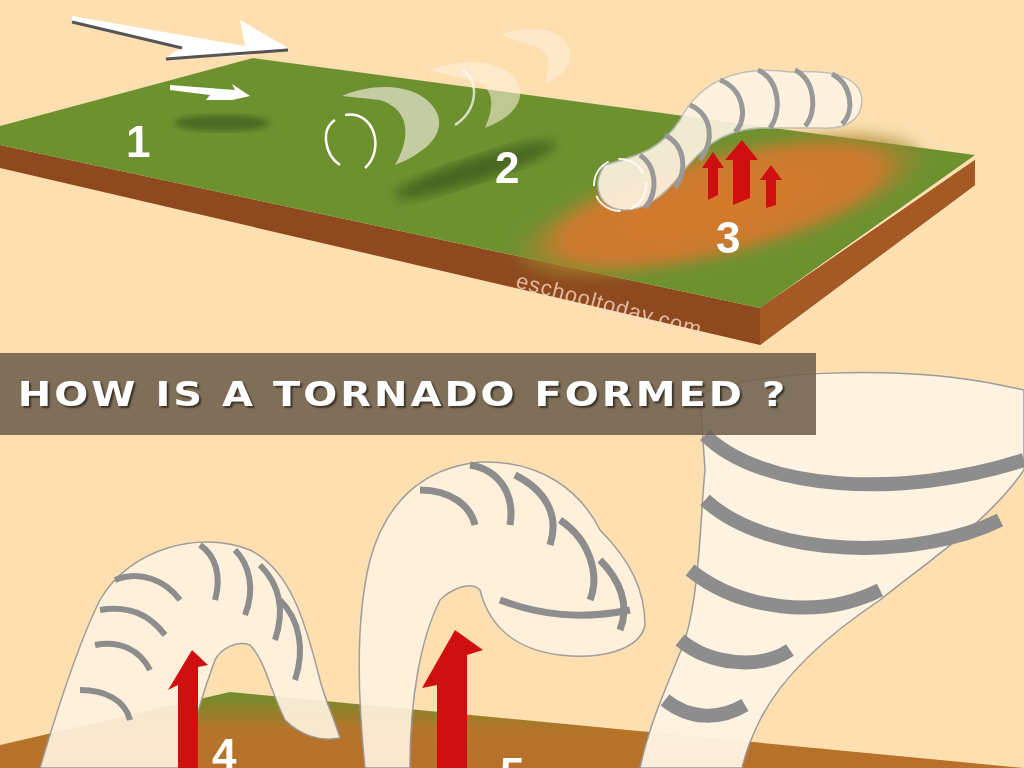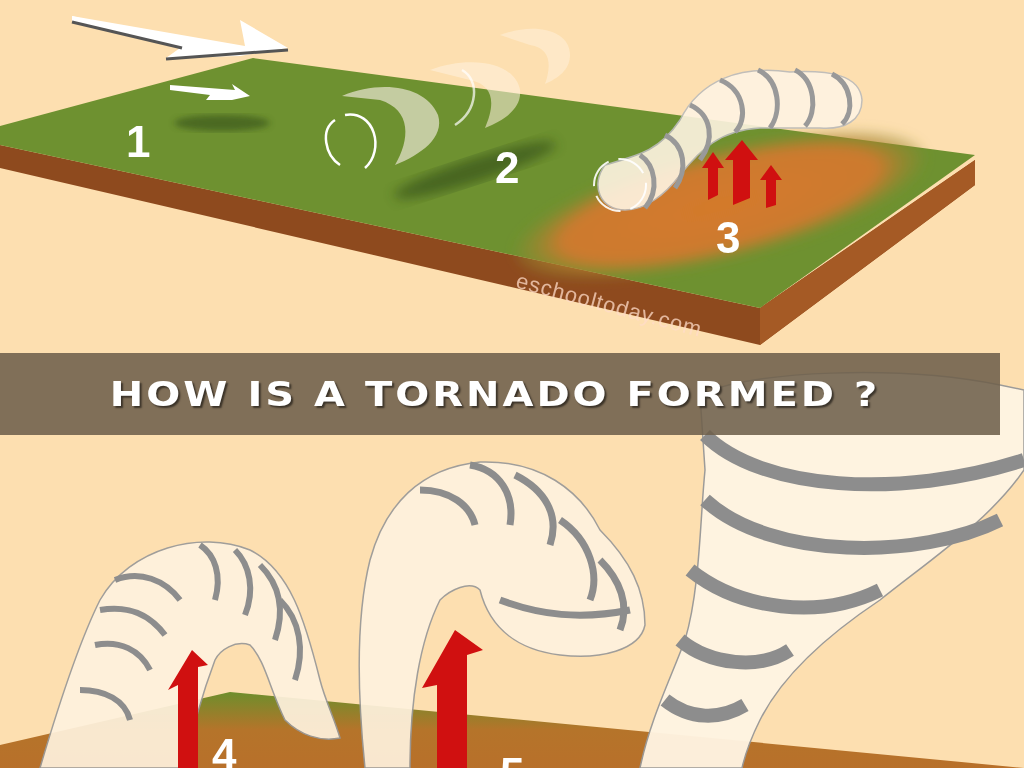--- a/index.html
+++ b/index.html
@@ -4,21 +4,21 @@
 <style>
   html, body { margin: 0; padding: 0; }
   body {
     width: 1024px; height: 768px; overflow: hidden;
     background: #FDDFB0;
     position: relative;
     font-family: "DejaVu Sans", sans-serif;
   }
   .layer { position: absolute; left: 0; top: 0; width: 1024px; height: 768px; }
   .banner {
-    position: absolute; left: 0; top: 353px; width: 1000px; height: 82px;
+    position: absolute; left: 0; top: 353px; width: 816px; height: 82px;
     background: rgba(110, 96, 75, 0.88);
     display: flex; align-items: center; justify-content: center;
     z-index: 5;
   }
   .banner-title {
     color: #ffffff;
     font-family: "DejaVu Sans", sans-serif;
     font-weight: bold;
     font-size: 40px;
     letter-spacing: 3px;

